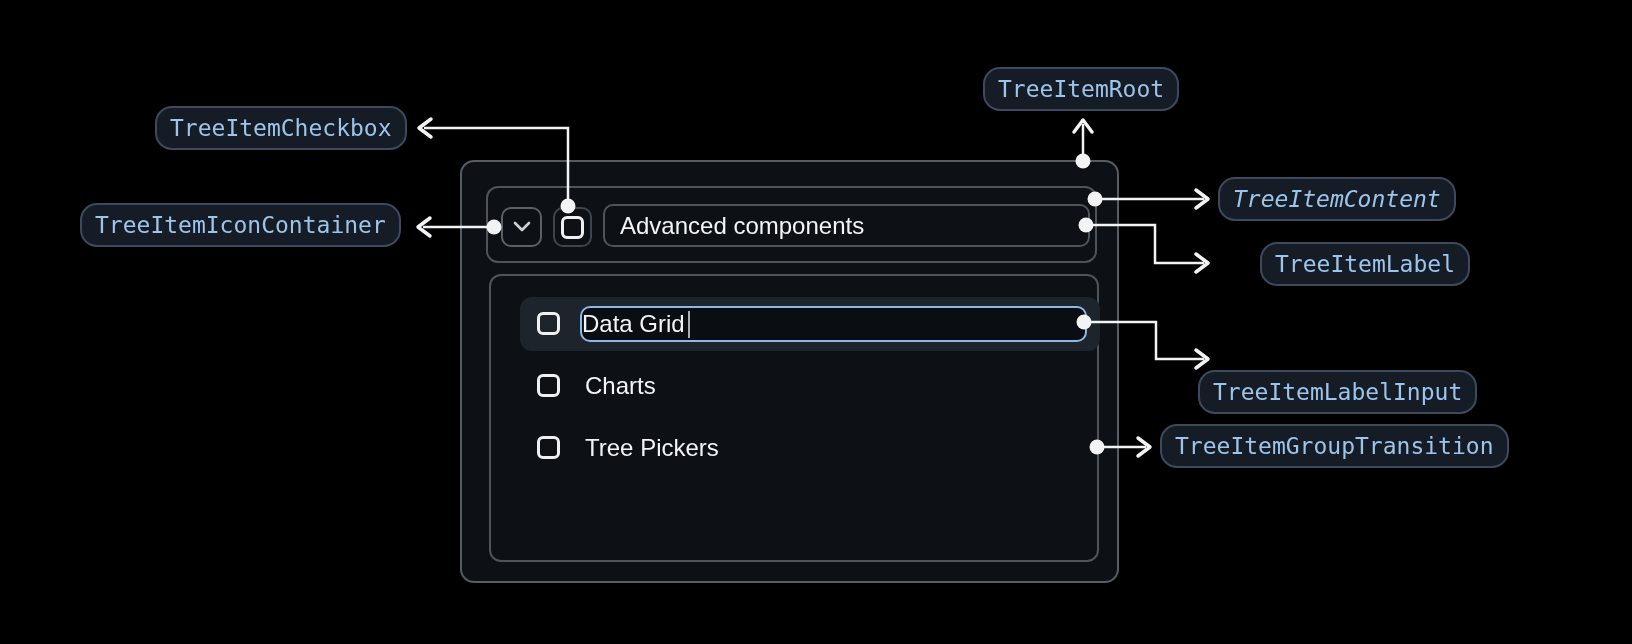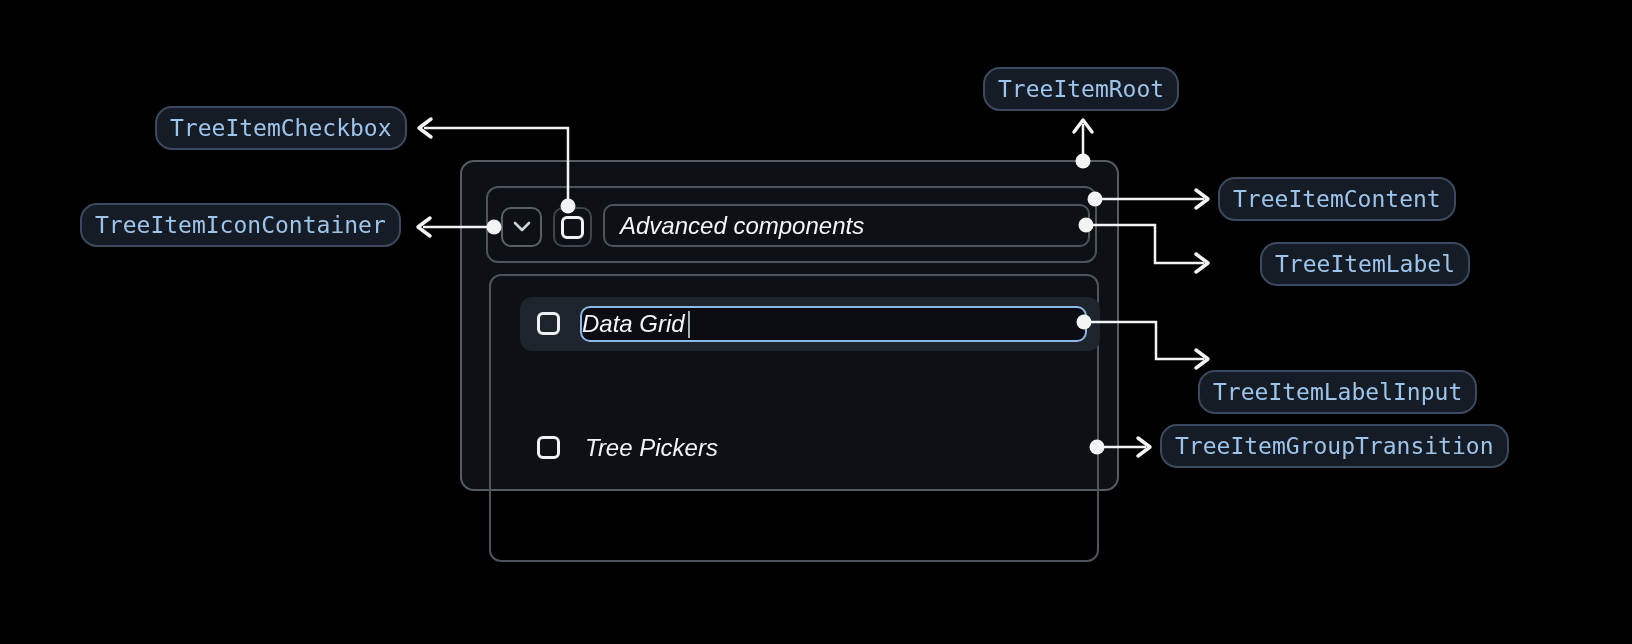--- a/index.html
+++ b/index.html
@@ -12,22 +12,22 @@
          color:#9dc4eb;font-family:"DejaVu Sans Mono",monospace;font-size:23px;line-height:28px;
          padding:6px 13px;white-space:nowrap;}
 
   
   svg.connectors{position:absolute;left:0;top:0;z-index:6;pointer-events:none;}
   .cline{stroke:#f1f3f5;stroke-width:2.5;fill:none;}
   .chead{stroke:#f1f3f5;stroke-width:3.5;fill:none;stroke-linecap:round;stroke-linejoin:round;}
   .cdot{fill:#f1f3f5;}
 
   
-  .card{position:absolute;left:460px;top:160px;width:659px;height:331px;box-sizing:border-box;
-        background:#0d1116;border:2px solid #565c63;border-radius:14px;font-style:italic;}
+  .card{position:absolute;left:460px;top:160px;width:659px;height:423px;box-sizing:border-box;
+        background:#0d1116;border:2px solid #565c63;border-radius:14px;}
   .content{position:absolute;left:24px;top:24px;width:611px;height:77px;box-sizing:border-box;
         border:2px solid #4e545b;border-radius:12px;}
   .iconbtn{position:absolute;left:13px;top:19px;width:41px;height:40px;box-sizing:border-box;
         border:2px solid #5a6066;border-radius:10px;display:flex;align-items:center;justify-content:center;}
   .cbwrap{position:absolute;left:65px;top:19px;width:39px;height:40px;box-sizing:border-box;
         border:2px solid #3e454d;border-radius:10px;display:flex;align-items:center;justify-content:center;}
   .cb{width:23px;height:23px;box-sizing:border-box;border:3px solid #eef0f2;border-radius:6px;background:transparent;}
   .labelbox{position:absolute;left:115px;top:16px;width:487px;height:43px;box-sizing:border-box;
         border:2px solid #4e545b;border-radius:10px;display:flex;align-items:center;padding-left:15px;}
   .uitext{color:#f2f4f6;font-size:24px;line-height:1;white-space:nowrap;}
@@ -64,31 +64,35 @@
     </div>
 
     <div class="group">
       <div class="row row-editing" style="top:21px;">
         <div class="cb"></div>
         <div class="inputbox">
           <span class="uitext">Data Grid</span>
           <span class="caret"></span>
         </div>
       </div>
+      <div class="row" style="top:83px;">
+        <div class="cb"></div>
+        <span class="uitext rowlabel">Charts</span>
+      </div>
       <div class="row" style="top:145px;">
         <div class="cb"></div>
         <span class="uitext rowlabel">Tree Pickers</span>
       </div>
     </div>
   </div>
 
   <div class="badge" style="left:155px;top:106px;">TreeItemCheckbox</div>
   <div class="badge" style="left:80px;top:203px;">TreeItemIconContainer</div>
   <div class="badge" style="left:983px;top:67px;">TreeItemRoot</div>
-  <div class="badge" style="left:1218px;top:177px;">TreeItemContent</div>
+  <div class="badge" style="left:1218px;top:177px;font-style:italic;">TreeItemContent</div>
   <div class="badge" style="left:1260px;top:242px;">TreeItemLabel</div>
   <div class="badge" style="left:1198px;top:338px;margin-top:32px;">TreeItemLabelInput</div>
   <div class="badge" style="left:1160px;top:424px;">TreeItemGroupTransition</div>
 
   <svg class="connectors" width="1632" height="644" viewBox="0 0 1632 644">
     <g>
       <path class="cline" d="M424 128 H568 V206"></path>
       <polyline class="chead" points="431,119 419,128 431,137"></polyline>
       <circle class="cdot" cx="568" cy="206" r="7.5"></circle>
     </g>

